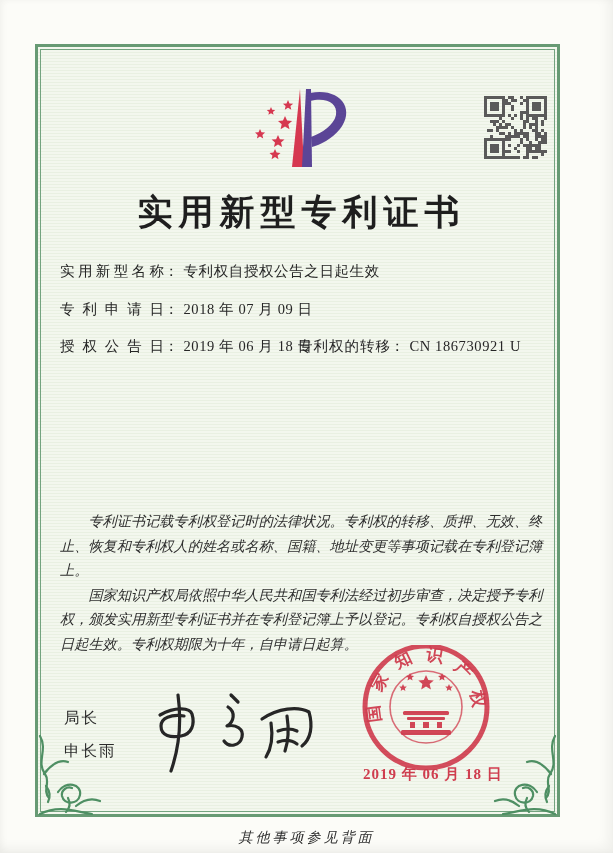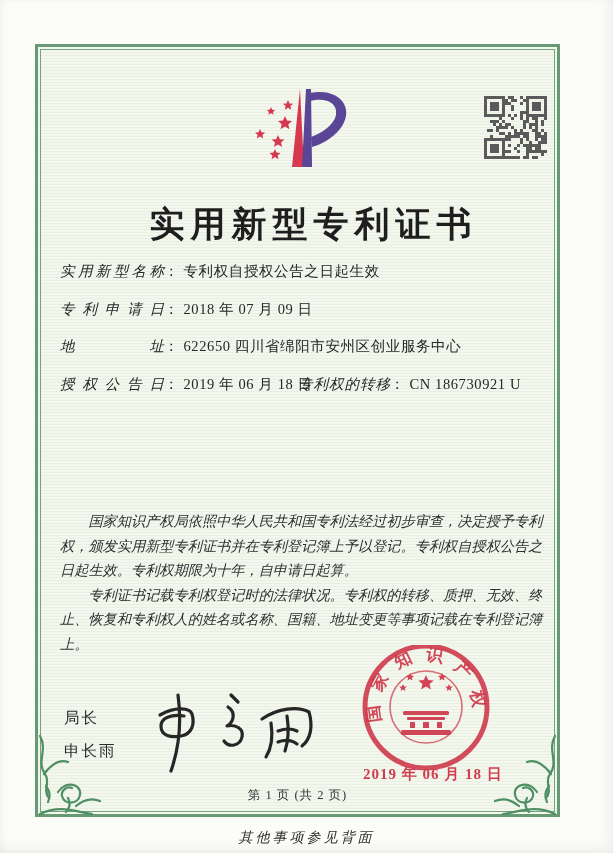--- a/index.html
+++ b/index.html
@@ -16,25 +16,25 @@
   }
   .frame::before{
     content:"";position:absolute;inset:2px;border:1px solid #73a37f;pointer-events:none;
   }
   .cert-no{position:absolute;left:22px;top:46px;font-size:13.5px;color:#3b3b3b;letter-spacing:0.5px;}
   .logo{position:absolute;left:206px;top:36px;width:116px;height:98px;}
   .qr{position:absolute;left:446px;top:49px;width:63px;height:63px;}
   .qr i{position:absolute;width:3px;height:3px;background:#5a5a5a;}
   .title{
     position:absolute;left:0;top:138px;width:100%;text-align:center;
-    font-size:35px;font-weight:700;letter-spacing:6px;color:#1e1e1e;margin:16px;
+    font-size:35px;font-weight:700;letter-spacing:6px;color:#1e1e1e;margin:4px;
   }
   .fields{position:absolute;left:22px;top:215px;width:488px;font-size:14.5px;color:#262626;}
   .row{position:relative;height:37.6px;}
-  .lbl{display:inline-block;width:104px;text-align:justify;text-align-last:justify;vertical-align:top;font-style:italic;}
+  .lbl{display:inline-block;width:104px;text-align:justify;text-align-last:justify;vertical-align:top;}
   .colon{display:inline-block;}
   .val{margin-left:5px;letter-spacing:0.6px;}
   .pair2{position:absolute;left:238px;top:0;}
   .pair2 .lbl{width:92px;}
   .paras{position:absolute;left:22px;top:462px;width:486px;font-size:14.2px;line-height:1.73;color:#2e2e2e;font-style:italic;}
   .paras p{margin:0;text-indent:2em;}
   .signer{position:absolute;left:26px;top:654px;font-size:15.5px;color:#2b2b2b;letter-spacing:2px;line-height:2.15;}
   .signature{position:absolute;left:92px;top:636px;width:210px;height:100px;}
   .seal{position:absolute;left:323px;top:598px;width:165px;height:150px;mix-blend-mode:multiply;}
   .page-info{position:absolute;left:0;bottom:10px;width:100%;text-align:center;font-size:12.5px;color:#333;letter-spacing:1px;}
@@ -297,33 +297,30 @@
     <h1 class="title">实用新型专利证书</h1>
 
     <div class="fields">
       <div class="row">
         <span class="lbl">实用新型名称</span><span class="colon">：</span><span class="val">专利权自授权公告之日起生效</span>
       </div>
       <div class="row">
         <span class="lbl">专利申请日</span><span class="colon">：</span><span class="val">2018 年 07 月 09 日</span>
       </div>
       <div class="row">
-        <span class="lbl">地址</span><span class="colon">：</span><span class="val">622650 四川省绵阳市安州区创业服务中心</span>
-      </div>
-      <div class="row">
         <span class="lbl">授权公告日</span><span class="colon">：</span><span class="val">2019 年 06 月 18 日</span>
         <span class="pair2">
           <span class="lbl">专利权的转移</span><span class="colon">：</span><span class="val">CN 186730921 U</span>
         </span>
       </div>
     </div>
 
     <div class="paras">
+      <p>专利证书记载专利权登记时的法律状况。专利权的转移、质押、无效、终止、恢复和专利权人的姓名或名称、国籍、地址变更等事项记载在专利登记簿上。</p>
       <p>国家知识产权局依照中华人民共和国专利法经过初步审查，决定授予专利权，颁发实用新型专利证书并在专利登记簿上予以登记。专利权自授权公告之日起生效。专利权期限为十年，自申请日起算。</p>
-      <p>专利证书记载专利权登记时的法律状况。专利权的转移、质押、无效、终止、恢复和专利权人的姓名或名称、国籍、地址变更等事项记载在专利登记簿上。</p>
     </div>
 
     <div class="signer">
       <div>局长</div>
       <div>申长雨</div>
     </div>
 
     <svg class="signature" viewBox="0 0 210 100">
       <g fill="none" stroke="#262626" stroke-width="3.2" stroke-linecap="round" stroke-linejoin="round">
         <path d="M30,32 C46,23 60,25 62,31 C65,41 62,51 51,53 C41,55 31,53 31,43 C31,35 41,31 54,33"></path>
@@ -358,21 +355,20 @@
           <rect x="49" y="77" width="5" height="6"></rect>
           <rect x="62" y="77" width="6" height="6"></rect>
           <rect x="76" y="77" width="5" height="6"></rect>
           <rect x="40" y="85" width="50" height="5" rx="1.5"></rect>
         </g>
         <circle cx="65" cy="62" r="36" fill="none" stroke-width="1.6" opacity="0.75"></circle>
         <text x="2" y="134" font-size="15" font-weight="700" stroke="none" letter-spacing="1">2019 年 06 月 18 日</text>
       </g>
     </svg>
 
-    <div class="page-info">第 1 页 (共 2 页)</div>
 
     <svg class="flourish left" viewBox="0 0 96 96">
       <g fill="none" stroke="#4e8f63" stroke-width="2.2" stroke-linecap="round">
         <path d="M8,12 C16,26 4,38 13,50 C19,58 10,66 17,74"></path>
         <path d="M12,50 q12,-16 24,-12"></path>
         <path d="M8,90 C28,80 44,88 60,90"></path>
         <path d="M26,68 c8,-12 24,-8 22,3 c-2,10 -16,10 -18,1 c-1,-6 5,-10 10,-8"></path>
         <path d="M44,82 q12,-10 24,-5"></path>
         <path d="M14,62 q6,8 2,16"></path>
         <path d="M34,88 q6,-6 2,-14"></path>

